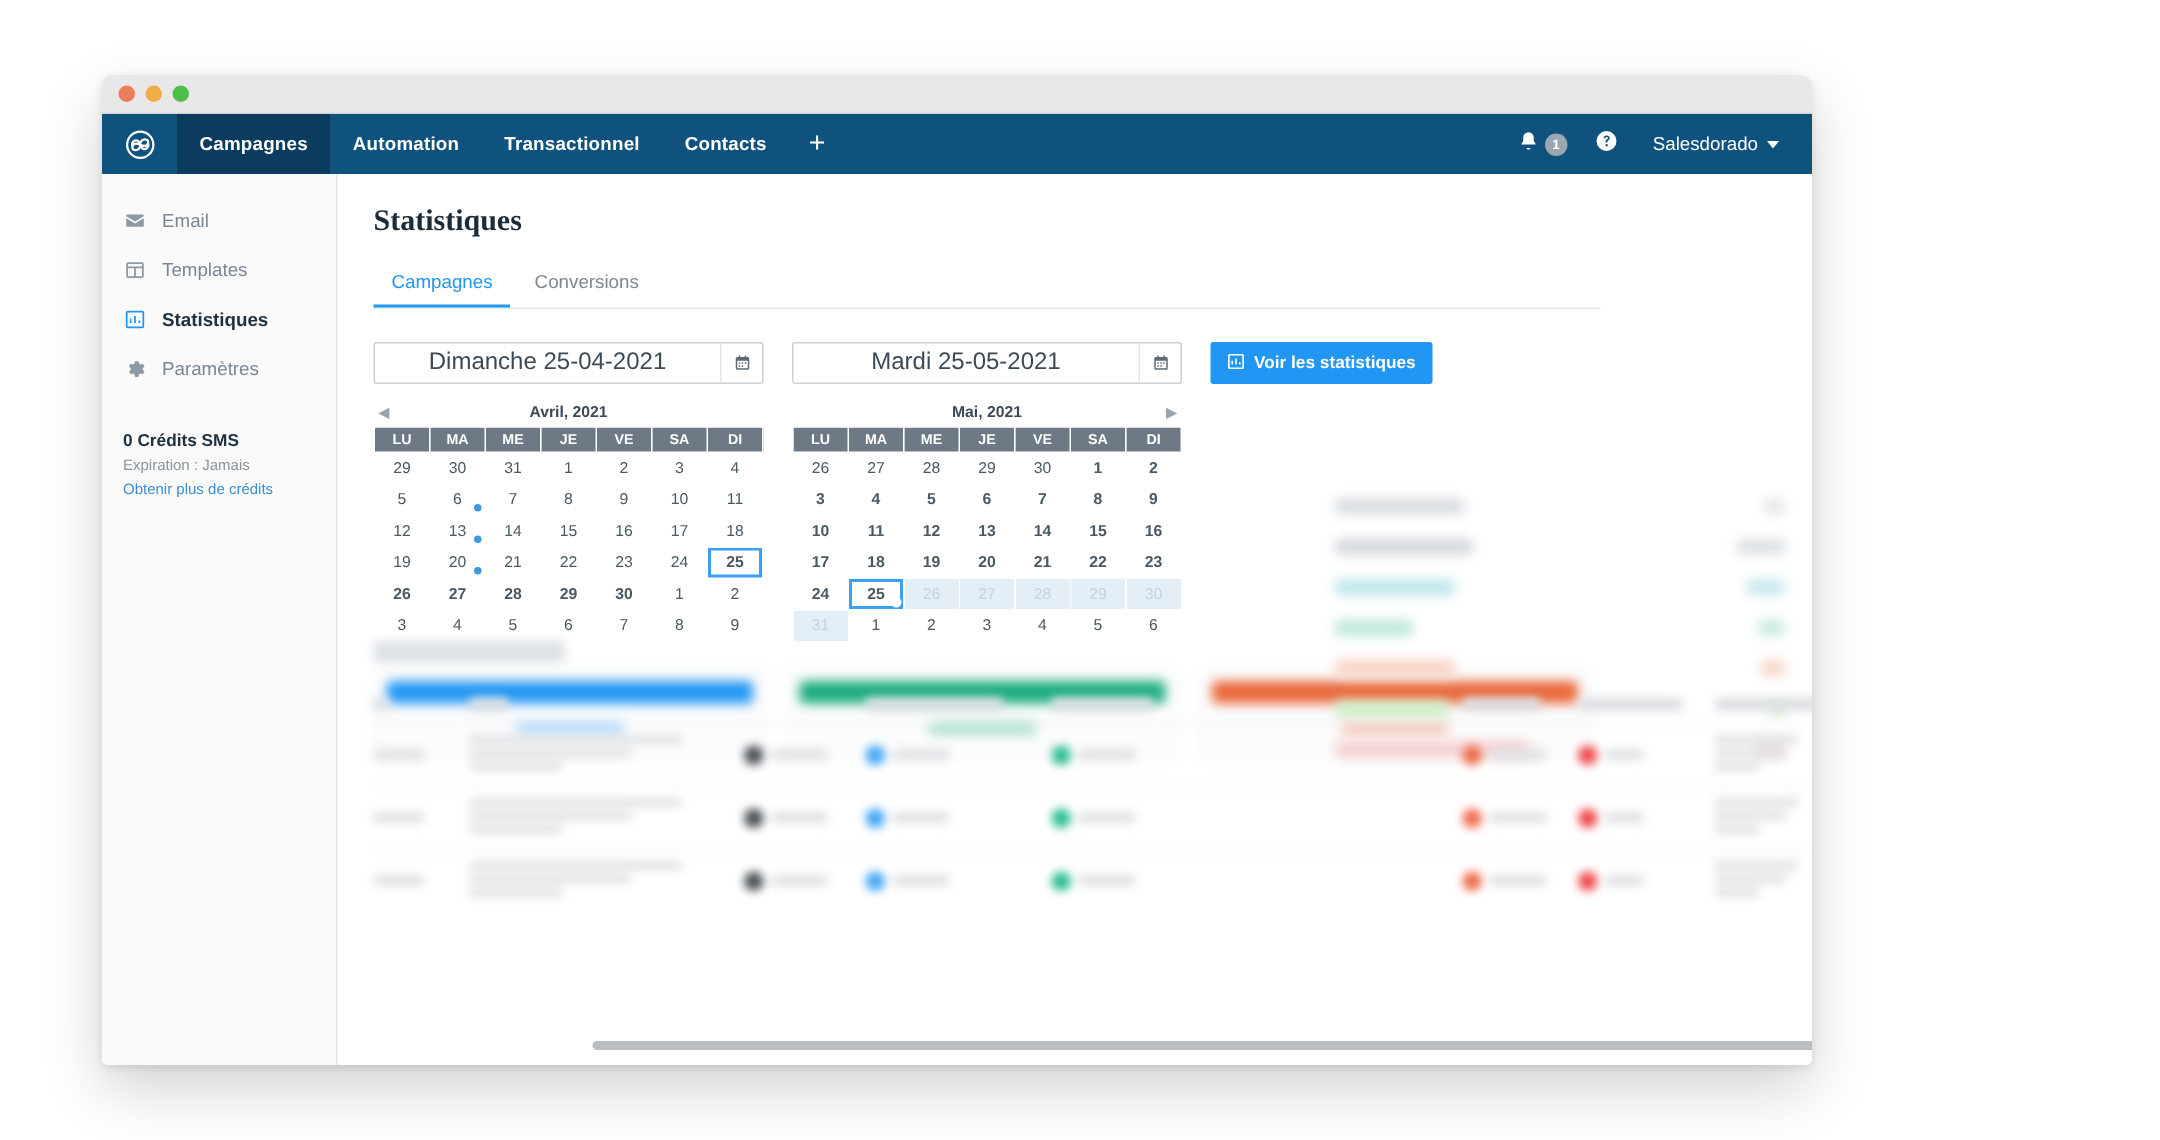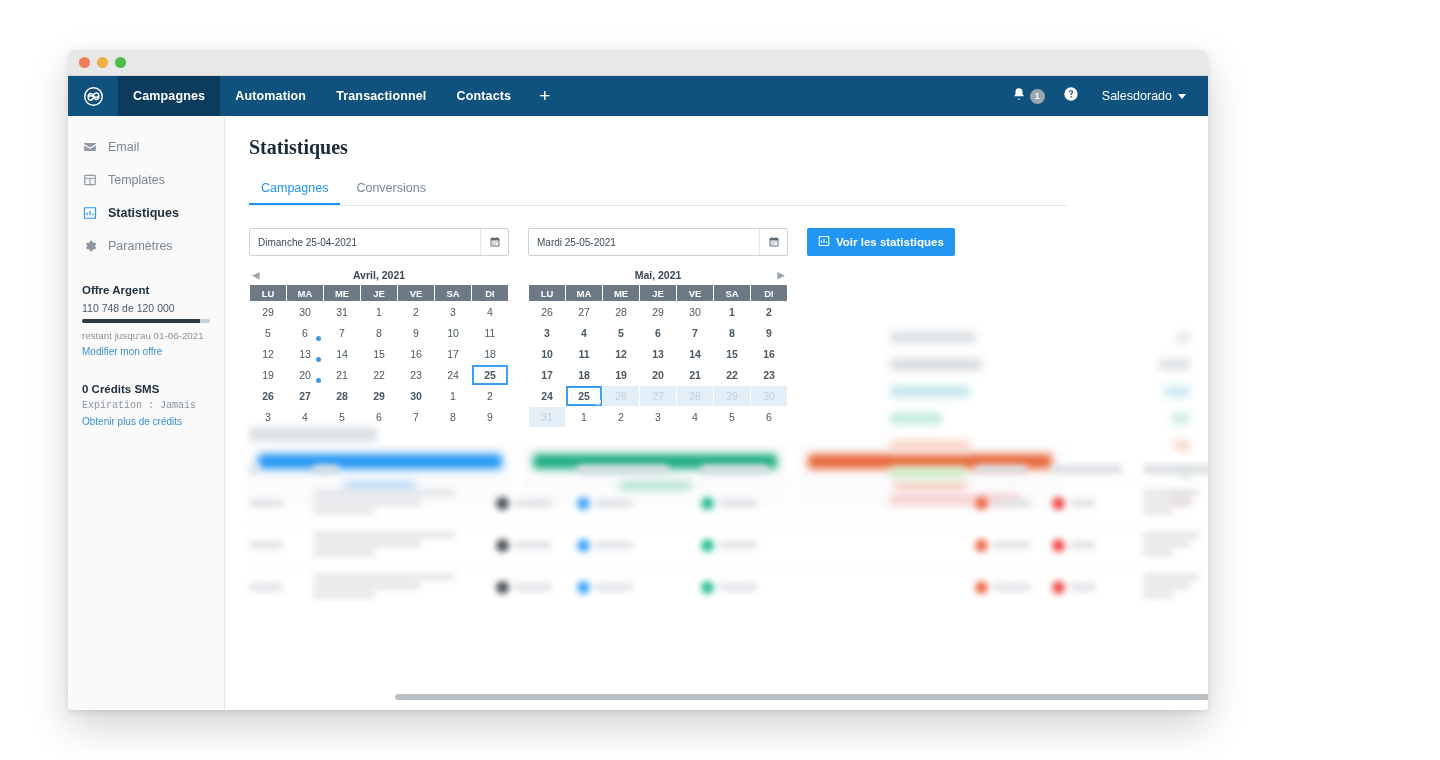--- a/index.html
+++ b/index.html
@@ -107,21 +107,21 @@
 
   #offer-block { padding: 22px 14px 0 14px; }
   #offer-title { font-size: 11.5px; font-weight: bold; color: #20313f; margin-bottom: 6px; }
   #offer-quota { font-size: 10.5px; color: #4b5a66; margin-bottom: 5px; }
   #offer-bar { height: 4px; background: #c9cfd4; border-radius: 2px; overflow: hidden; margin-bottom: 7px; }
   #offer-bar-fill { height: 100%; background: #2b3a46; width: 92%; }
   #offer-remaining { font-size: 9.8px; color: #8a949c; margin-bottom: 5px; }
   .side-link { font-size: 10px; color: #3a8fd4; cursor: pointer; }
   #sms-block { padding: 26px 14px 0 14px; }
   #sms-title { font-size: 11.5px; font-weight: bold; color: #20313f; margin-bottom: 5px; }
-  #sms-exp { font-size: 10px; color: #8a949c; margin-bottom: 5px; font-family: Liberation Mono, monospace; }
+  #sms-exp { font-size: 10px; color: #8a949c; margin-bottom: 5px; }
 
   
   #main {
     flex: 1; position: relative;
     padding: 20px 0 0 24px;
     overflow: hidden;
   }
   #page-title {
     font-family: "Liberation Serif", serif;
     font-size: 20px; font-weight: bold; color: #1c2b38;
@@ -144,22 +144,22 @@
   #date-row { display: flex; align-items: center; gap: 19px; }
   .date-field {
     width: 260px; height: 28px;
     border: 1px solid #ccd1d6; background: #fff;
     border-radius: 2px;
     display: flex; align-items: center;
   }
   .date-field input {
     flex: 1; border: 0; outline: 0;
     font-family: "Liberation Sans", sans-serif;
-    font-size: 10px; color: #3c4a56;
-    padding: 0 8px; background: transparent;
+    font-size: 16px; color: #3c4a56;
+    padding: 0 8px; background: transparent; text-align: center;
   }
   .date-cal-btn {
     width: 28px; height: 26px;
     display: flex; align-items: center; justify-content: center;
     border-left: 1px solid #e4e7ea; color: #5d6b77; cursor: pointer;
   }
   #stats-btn {
     height: 28px; background: #2196f3; color: #fff;
     border: 0; border-radius: 2px;
     font-family: "Liberation Sans", sans-serif;
@@ -356,29 +356,20 @@
 
       <div class="side-item">
         <span class="side-icon">
           <svg width="14" height="14" viewBox="0 0 24 24" fill="currentColor">
             <path d="M12 8.5A3.5 3.5 0 1012 15.5 3.5 3.5 0 0012 8.5zm9 3.5a8.8 8.8 0 00-.1-1.2l2-1.5-2-3.4-2.3 1a8.8 8.8 0 00-2.1-1.2L16 3h-4l-.5 2.7a8.8 8.8 0 00-2.1 1.2l-2.3-1-2 3.4 2 1.5a8.8 8.8 0 000 2.4l-2 1.5 2 3.4 2.3-1a8.8 8.8 0 002.1 1.2L12 21h4l.5-2.7a8.8 8.8 0 002.1-1.2l2.3 1 2-3.4-2-1.5c.1-.4.1-.8.1-1.2z"></path>
           </svg>
         </span>
         <span>Paramètres</span>
       </div>
 
-      <div id="offer-block">
-        <div id="offer-title">Offre Argent</div>
-        <div id="offer-quota">110 748 de 120 000</div>
-        <div id="offer-bar">
-          <div id="offer-bar-fill"></div>
-        </div>
-        <div id="offer-remaining">restant jusqu'au 01-06-2021</div>
-        <div class="side-link">Modifier mon offre</div>
-      </div>
 
       <div id="sms-block">
         <div id="sms-title">0 Crédits SMS</div>
         <div id="sms-exp">Expiration : Jamais</div>
         <div class="side-link">Obtenir plus de crédits</div>
       </div>
     </div>
 
     <div id="main">
 

